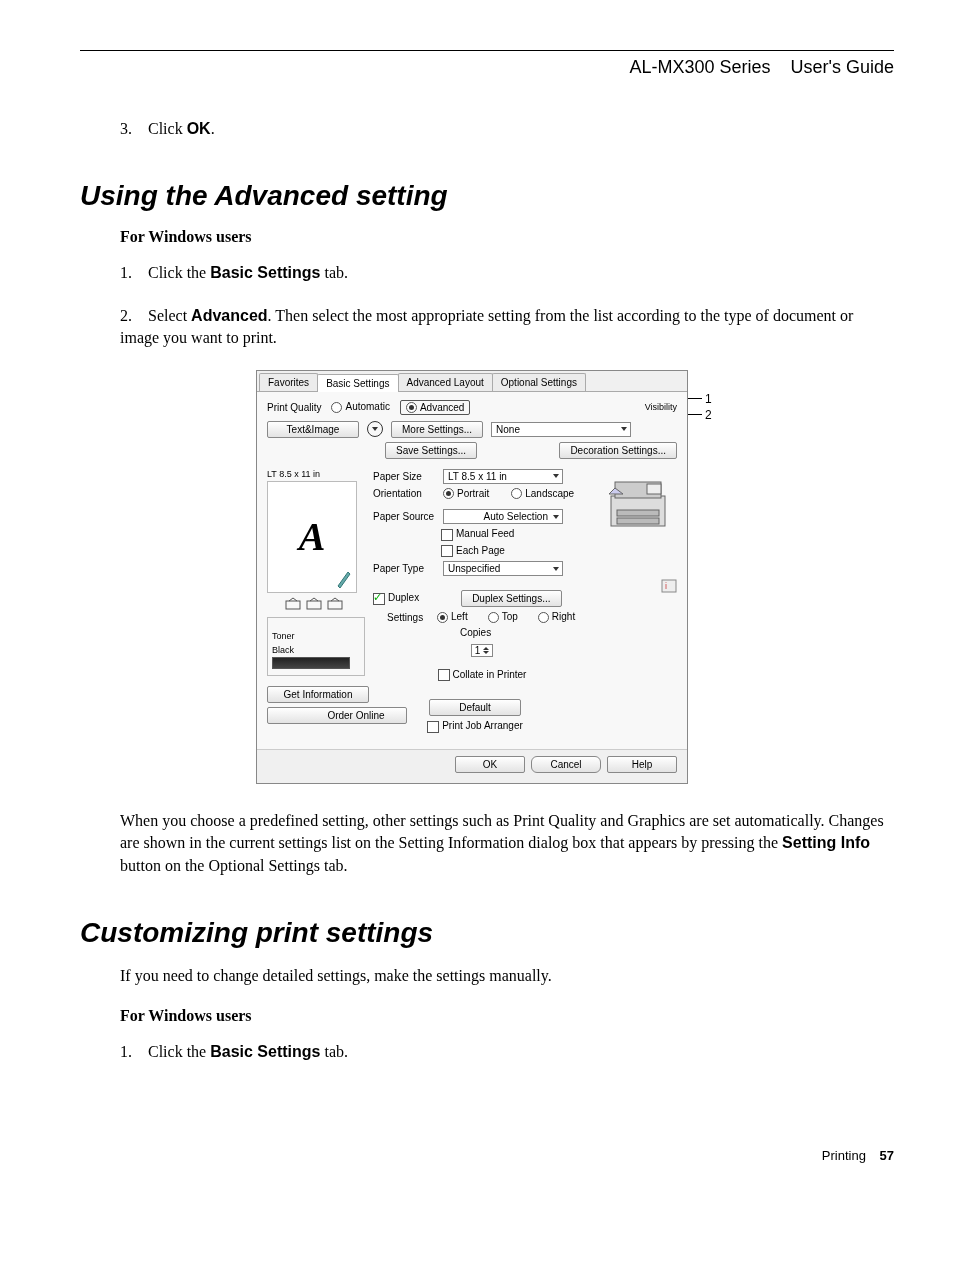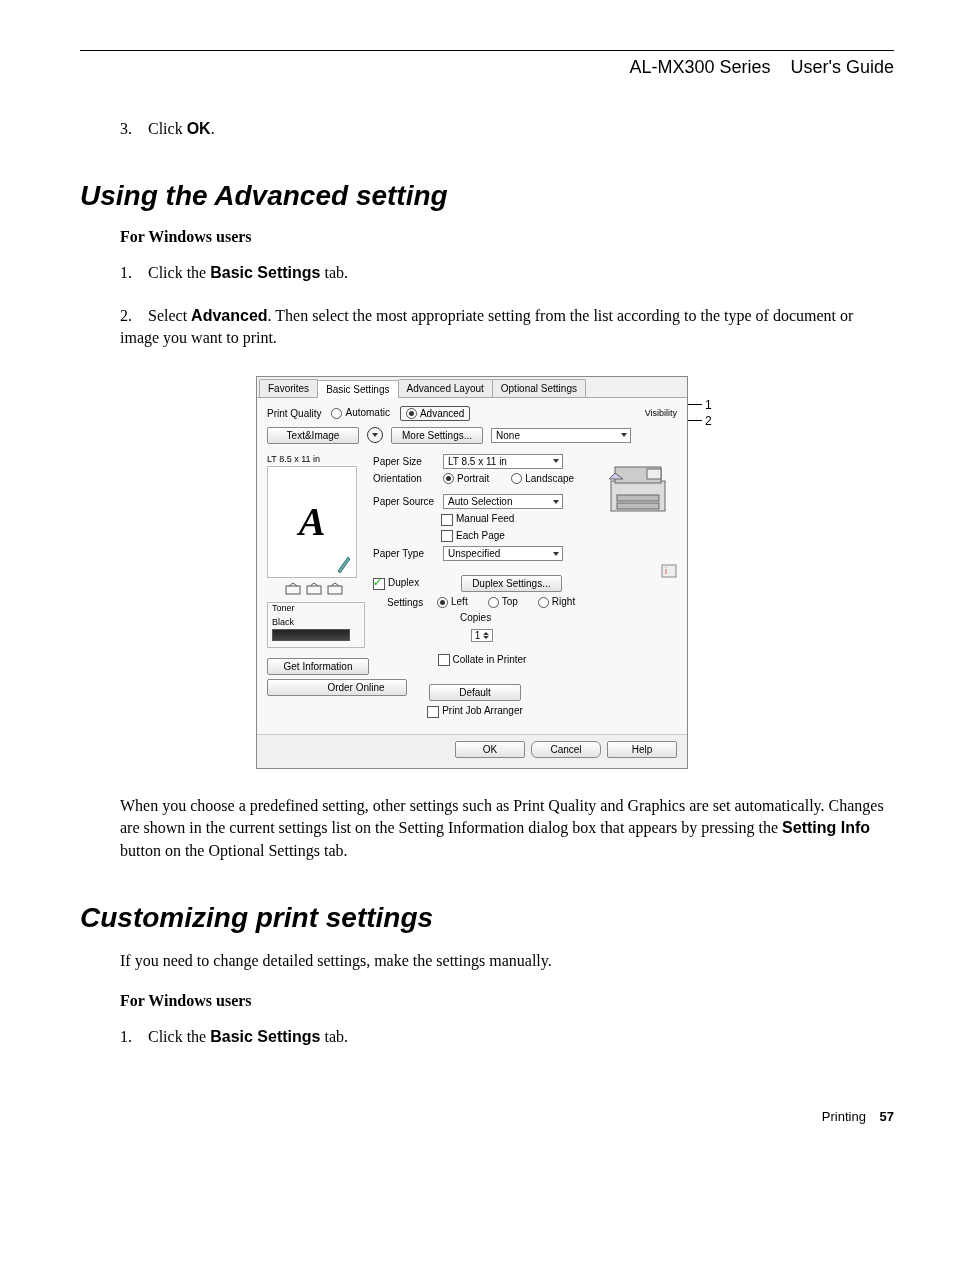--- a/index.html
+++ b/index.html
@@ -58,21 +58,20 @@
     margin-bottom: 20px;
   }
   .dialog-wrap {
     display: flex;
     justify-content: center;
     margin: 10px 0 26px 0;
   }
   .dialog-outer {
     display: flex;
     align-items: flex-start;
-    margin-top: 6px;
   }
   .dialog {
     width: 430px;
     background: #f0f0f0;
     border: 1px solid #888;
     font-family: "Segoe UI", Tahoma, sans-serif;
     font-size: 10px;
     position: relative;
   }
   .tabs {
@@ -172,21 +171,21 @@
     content:'✓';position:absolute;left:-1px;top:-3px;font-size:11px;color:#0a0;
   }
   .left-col { width: 96px; }
   .main-cols { display:flex; gap:10px; }
   .preview-box {
     width:88px;height:110px;border:1px solid #bbb;background:#fff;
     display:flex;align-items:center;justify-content:center;
     position:relative;
   }
   .preview-box .big-a { font-family:serif; font-size:40px; font-weight:bold; font-style:italic; }
-  .toner-box {width:88px;border:1px solid #bbb;padding:0 4px 6px 4px;}
+  .toner-box {width:88px;border:1px solid #bbb;padding:13px 4px 6px 4px;}
   .toner-bar{width:76px;height:10px;background:linear-gradient(#222,#444);margin-top:2px;border:1px solid #555;}
   .device-img {
     width:86px;height:70px;
     display:flex;align-items:center;justify-content:flex-end;
   }
   .printer-svg{width:70px;height:60px;}
   .bottom-btns { display:flex; justify-content:flex-end; gap:6px; padding:6px 10px 10px 10px; border-top:1px solid #ccc; background:#f0f0f0;}
   .anno-lines {
     width:30px;
     font-family:"Segoe UI", Arial,sans-serif;
@@ -196,21 +195,21 @@
   .anno-lines .l {
     display:flex;align-items:center;
   }
   .anno-lines .tick{
     display:inline-block;width:14px;height:0;border-top:1px solid #000;margin-right:3px;
   }
   .footer {
     text-align: right;
     font-size: 13px;
     font-family: "Segoe UI", Arial, sans-serif;
-    margin-top: 60px;
+    margin-top: 84px;
   }
   .footer .pnum { font-weight: bold; margin-left:10px;}
 </style>
 </head>
 <body>
 
 <div class="page">
   <div class="header-line"></div>
   <div class="header-text">
     <span>AL-MX300 Series</span>&nbsp;&nbsp;&nbsp;
@@ -256,20 +255,25 @@
             <span style="flex:1"></span>
             <span style="font-size:9px;">Visibility</span>
           </div>
           <div class="row" style="gap:8px;">
             <span class="btn" style="min-width:70px;">Text&amp;Image</span>
             <span class="circle-callout">
                 <span class="tri-down"></span>
               </span>
             <span class="btn">More Settings...</span>
             <span class="dropdown" style="min-width:120px;">None</span>
+          </div>
+          <div class="row" style="gap:8px; margin-left:118px;">
+            <span class="btn">Save Settings...</span>
+            <span style="flex:1"></span>
+            <span class="btn">Decoration Settings...</span>
           </div>
 
           <div style="height:6px;"></div>
 
           <div class="main-cols">
 
             <div class="left-col">
               <div style="font-size:9px;margin-bottom:2px;">LT 8.5 x 11 in</div>
               <div class="preview-box">
                 <span class="big-a">A</span>
@@ -309,21 +313,21 @@
                 </div>
               <div class="row">
                   <span style="width:64px;">Orientation</span>
                 <span><span class="radio-look checked"></span><span>Portrait</span></span>
                 <span style="width:10px;"></span>
                 <span><span class="radio-look"></span><span>Landscape</span></span>
               </div>
               <div style="height:6px;"></div>
               <div class="row">
                   <span style="width:64px;">Paper Source</span>
-                <span class="dropdown" style="min-width:100px;">Auto Selection</span>
+                <span class="dropdown" style="min-width:100px;text-align:right;">Auto Selection</span>
                 </div>
               <div class="row" style="margin-left:68px;">
                   <span><span class="chk-look"></span><span>Manual Feed</span></span>
                 </div>
               <div class="row" style="margin-left:68px;">
                   <span><span class="chk-look"></span><span>Each Page</span></span>
                 </div>
               <div class="row">
                   <span style="width:64px;">Paper Type</span>
                 <span class="dropdown" style="min-width:100px;">Unspecified</span>

